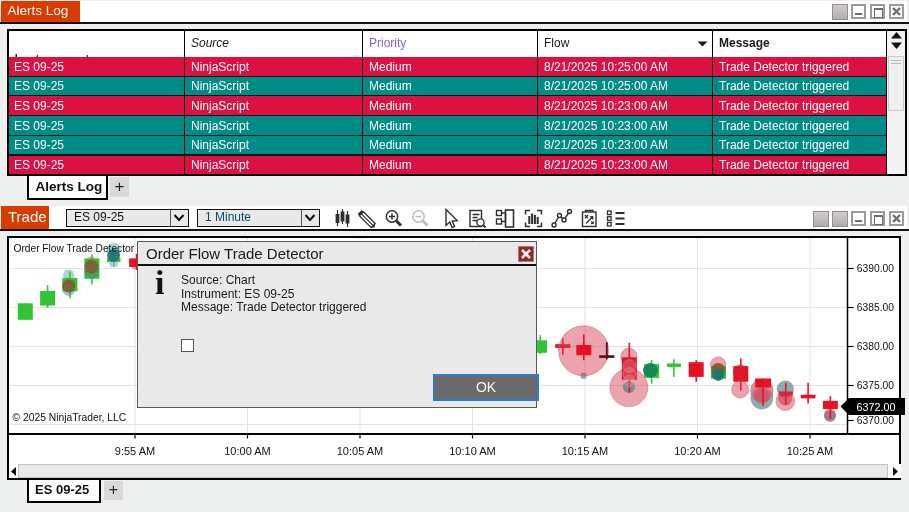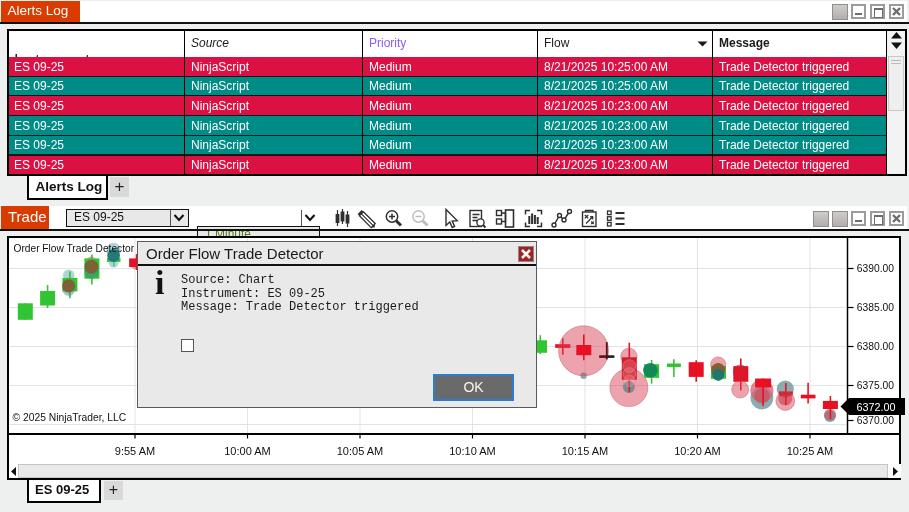--- a/index.html
+++ b/index.html
@@ -111,21 +111,21 @@
 <div class="abs" style="left:0;top:204px;width:909px;height:308px;background:#eef0ef;">
 
   <div class="abs" style="left:2px;top:2px;width:905px;height:24px;background:#ffffff;"></div>
   <div class="abs tab-orange" style="left:1px;top:2px;width:48px;height:23px;font-size:15px;line-height:22px;padding-left:7px;box-sizing:border-box;">Trade</div>
 
   <div class="abs" style="left:66px;top:5px;width:123px;height:18px;background:#e8e8e8;border:1.5px solid #111;box-sizing:border-box;font-size:12px;color:#111;line-height:15px;padding-left:7px;">ES 09-25</div>
   <div class="abs" style="left:170px;top:6px;width:1px;height:16px;background:#555;"></div>
   <svg class="abs" style="left:173px;top:10px;" width="12" height="8">
       <path d="M1.5 1 L6 6 L10.5 1" stroke="#111" stroke-width="2" fill="none"></path>
     </svg>
-  <div class="abs" style="left:197px;top:22px;width:123px;height:18px;background:#e8e8e8;border:1.5px solid #111;box-sizing:border-box;font-size:12px;color:#4d7c0f;line-height:15px;padding-left:7px;">1 Minute</div>
+  <div class="abs" style="left:197px;top:5px;width:123px;height:18px;background:#e8e8e8;border:1.5px solid #111;box-sizing:border-box;font-size:12px;color:#0c4a6e;line-height:15px;padding-left:7px;">1 Minute</div>
   <div class="abs" style="left:301px;top:6px;width:1px;height:16px;background:#555;"></div>
   <svg class="abs" style="left:304px;top:10px;" width="12" height="8">
       <path d="M1.5 1 L6 6 L10.5 1" stroke="#111" stroke-width="2" fill="none"></path>
     </svg>
 
   <svg class="abs" style="left:330px;top:2px;" width="300" height="24" viewBox="0 0 300 24">
 <g stroke="#2f2f2f" fill="#2f2f2f">
 <line x1="7.5" y1="4" x2="7.5" y2="20" stroke-width="1.2"></line>
         <rect x="5.6" y="8" width="3.8" height="9" stroke="none"></rect>
 <line x1="12.5" y1="3" x2="12.5" y2="18" stroke-width="1.2"></line>
@@ -341,16 +341,16 @@
 
 <div class="abs" style="left:137px;top:241px;width:400px;height:167px;background:#e9e9e9;border:1px solid #5a5a5a;box-sizing:border-box;">
   <div class="abs" style="left:8px;top:3px;font-size:15px;color:#1a1a1a;">Order Flow Trade Detector</div>
   <div class="abs" style="left:380px;top:4px;width:16px;height:16px;background:#a52021;border:1px solid #8a8a8a;box-sizing:border-box;">
     <svg width="10" height="10" style="position:absolute;left:2px;top:2px">
         <path d="M1 1 L9 9 M9 1 L1 9" stroke="#fff" stroke-width="2.6"></path>
       </svg>
   </div>
   <div class="abs" style="left:0px;top:22px;width:398px;height:2px;background:#111;"></div>
   <div class="abs" style="left:17px;top:26px;font-family:'Liberation Serif',serif;font-weight:bold;font-size:34px;color:#111;line-height:30px;">i</div>
-  <div class="abs" style="left:43px;top:32px;font-size:12px;color:#1a1a1a;line-height:13.6px;font-family:Liberation Mono, monospace;">Source: Chart<br>Instrument: ES 09-25<br>Message: Trade Detector triggered</div>
+  <div class="abs" style="left:43px;top:32px;font-size:12px;color:#1a1a1a;line-height:13.6px;">Source: Chart<br>Instrument: ES 09-25<br>Message: Trade Detector triggered</div>
   <div class="abs" style="left:43px;top:97px;width:13px;height:13px;background:#fff;border:1px solid #555;box-sizing:border-box;"></div>
-  <div class="abs" style="left:295px;top:132px;width:81px;height:27px;background:#6a6a6a;border:2px solid #2a7cd4;box-sizing:border-box;color:#faf5ec;font-size:14px;text-align:center;line-height:23px;">OK</div>
+  <div class="abs" style="left:295px;top:132px;width:106px;height:27px;background:#6a6a6a;border:2px solid #2a7cd4;box-sizing:border-box;color:#faf5ec;font-size:14px;text-align:center;line-height:23px;">OK</div>
 </div>
 
 </body></html>

